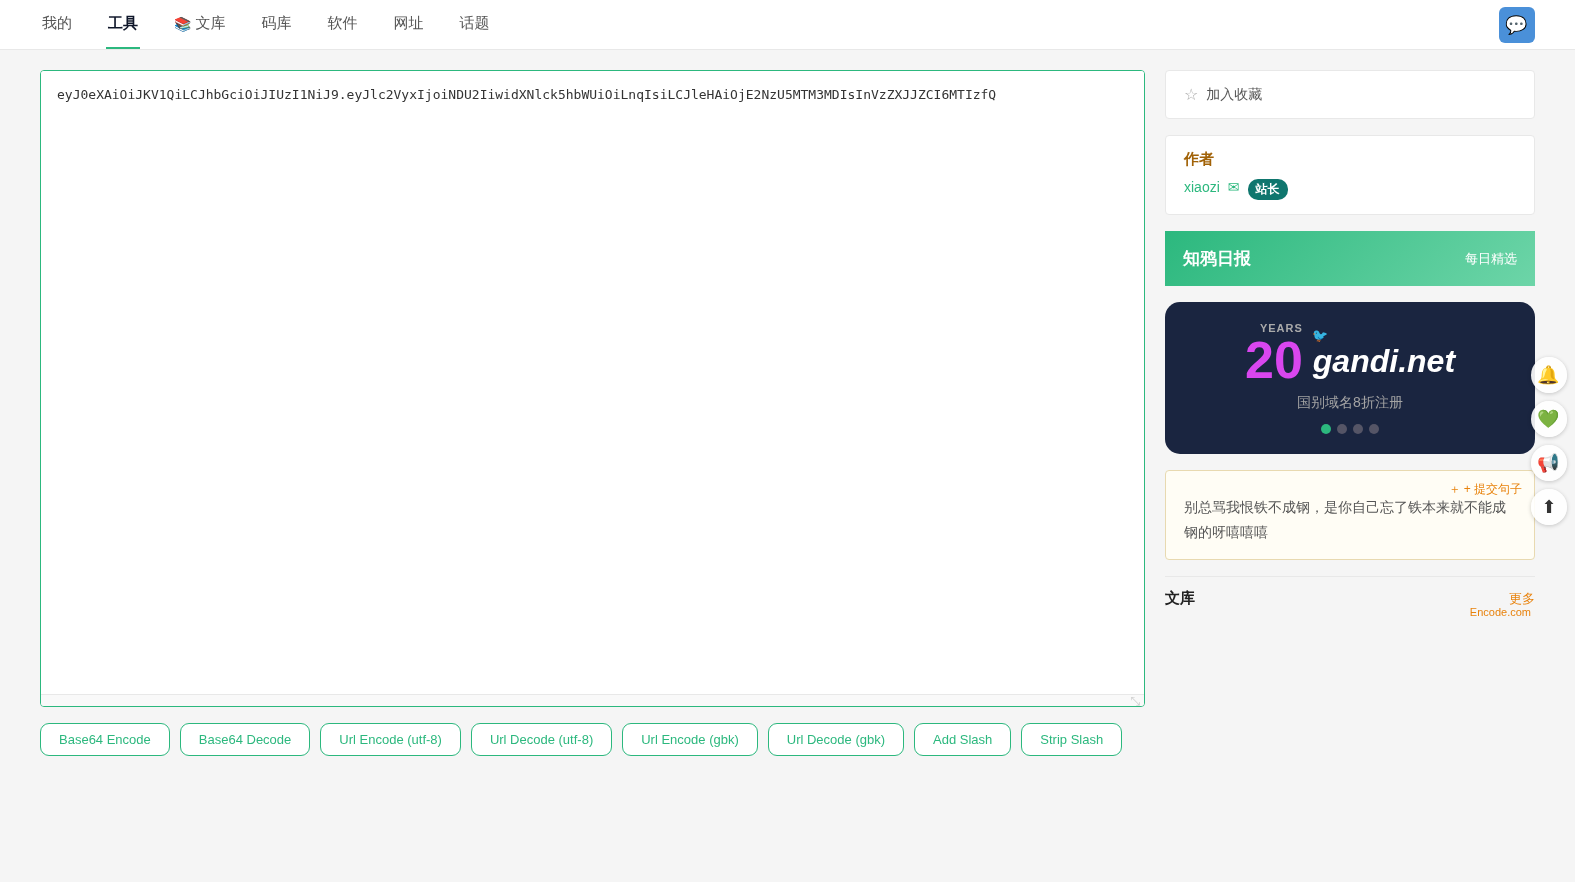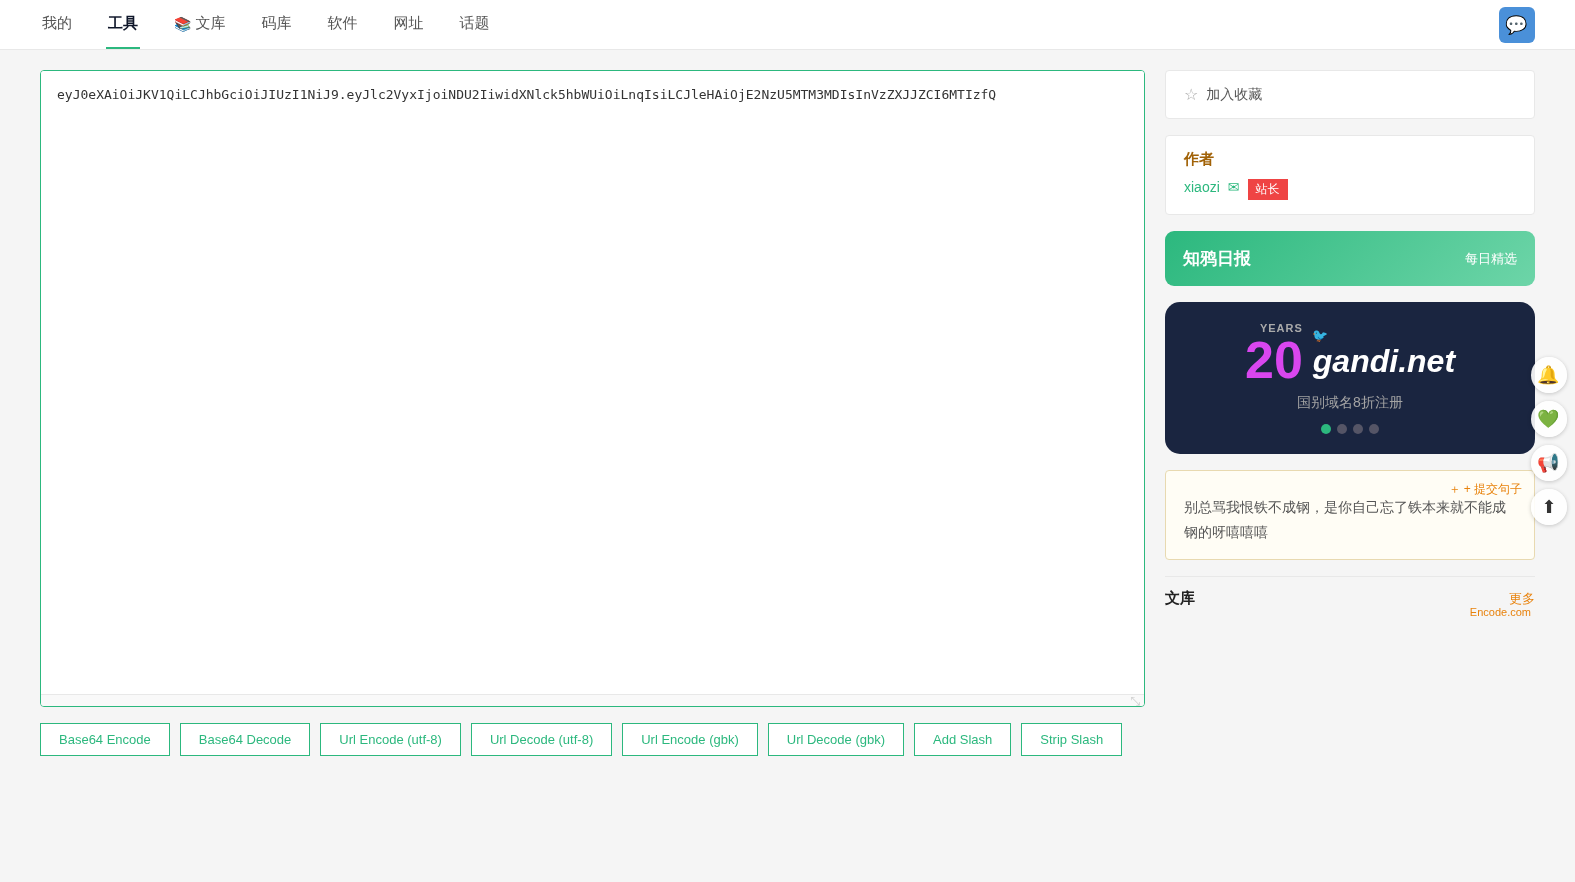--- a/index.html
+++ b/index.html
@@ -110,21 +110,21 @@
       display: flex;
       flex-wrap: wrap;
       gap: 10px;
       margin-top: 16px;
     }
     .tool-btn {
       border: 1.5px solid #2cb87e;
       background: #fff;
       color: #2cb87e;
       padding: 8px 18px;
-      border-radius: 0;
+      border-radius: 9px;
       cursor: pointer;
       font-size: 13px;
       font-weight: 500;
       transition: background 0.15s;
     }
 
     
     .right-sidebar {
       width: 370px;
       flex-shrink: 0;
@@ -168,30 +168,31 @@
     .author-name {
       color: #2cb87e;
       font-size: 14px;
       cursor: pointer;
     }
     .email-icon {
       color: #2cb87e;
       font-size: 14px;
     }
     .badge-zhangzhang {
-      background: #ef4444;
+      background: #0f766e;
       color: #fff;
       font-size: 12px;
       padding: 2px 8px;
+      border-radius: 10px;
+      font-weight: bold;
+    }
+
+    
+    .daily-box {
       border-radius: 0;
-    }
-
-    
-    .daily-box {
-      border-radius: 9px;
       background: linear-gradient(135deg, #2cb87e, #6dd5a8);
       padding: 16px 18px;
       display: flex;
       align-items: center;
       justify-content: space-between;
       color: #fff;
     }
     .daily-title { font-size: 17px; font-weight: bold; }
     .daily-subtitle { font-size: 13px; }
 

